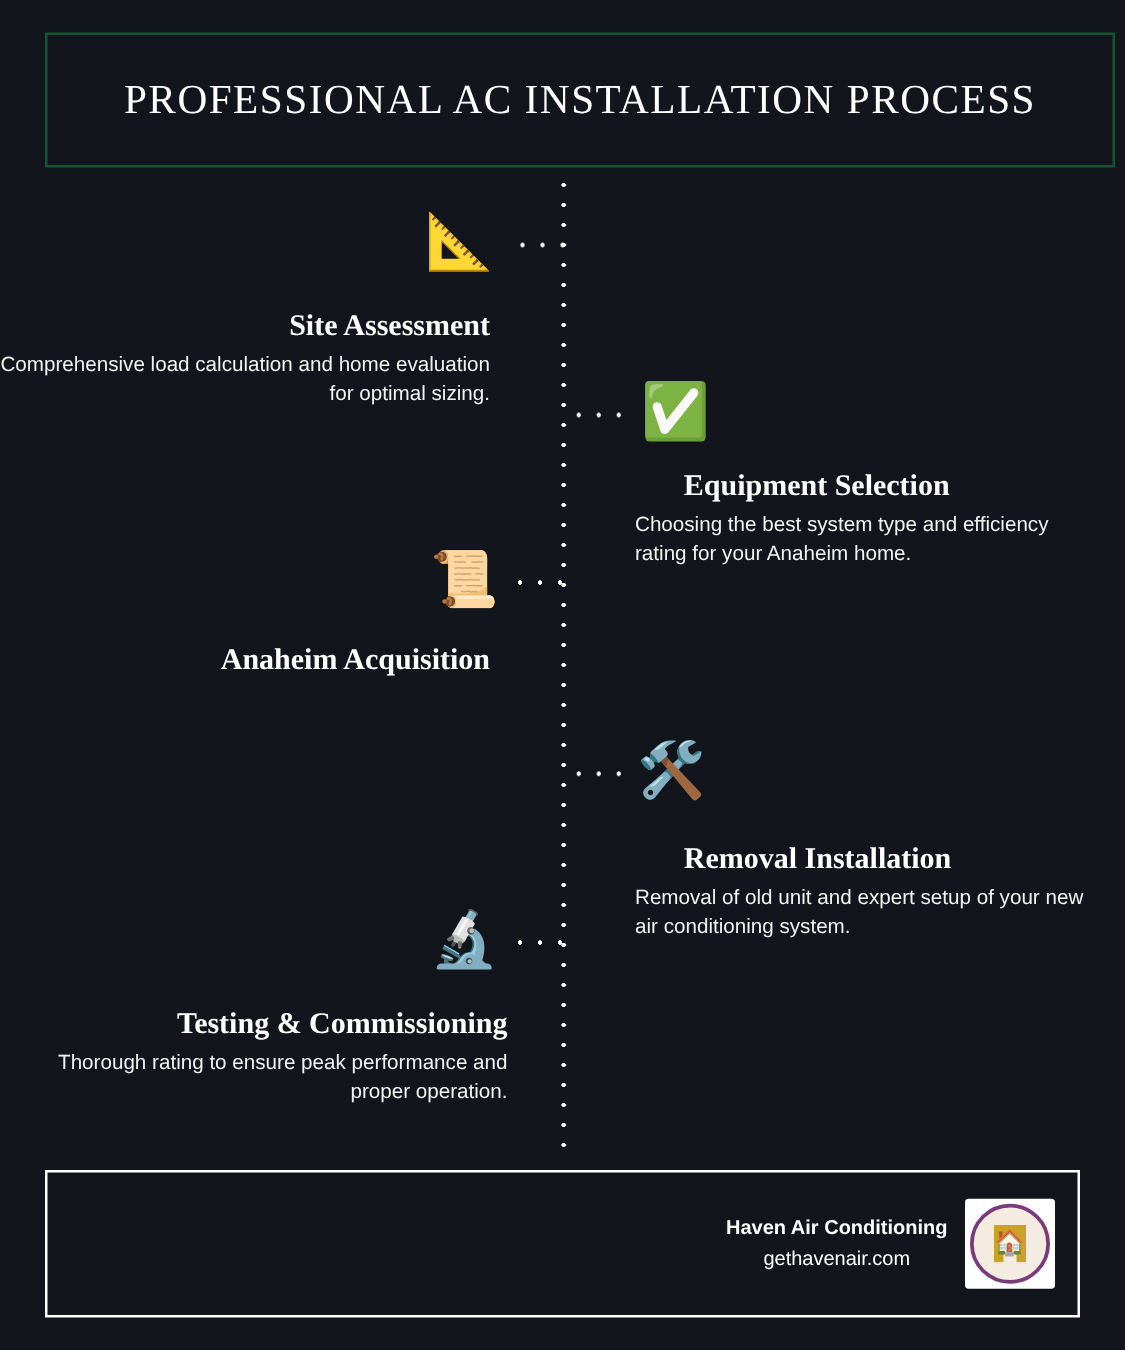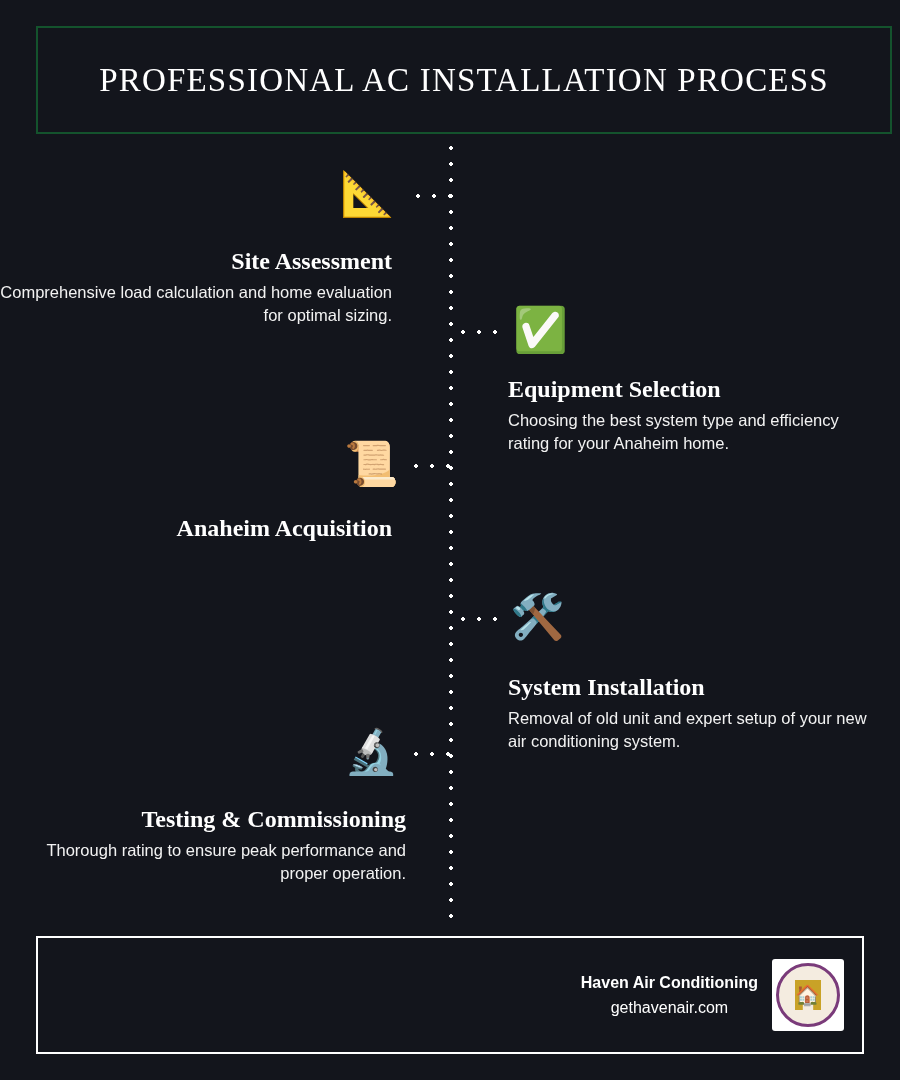--- a/index.html
+++ b/index.html
@@ -75,20 +75,21 @@
     user-select: none;
   }
 
   .step-title {
     font-family: "Liberation Serif", serif;
     font-size: 24px;
     font-weight: 700;
     color: #ffffff;
     margin: 0 0 6px 0;
     white-space: nowrap;
+    padding-left: 39px;
   }
   .step-desc {
     font-family: "Liberation Sans", sans-serif;
     font-size: 16.5px;
     line-height: 1.42;
     color: #f2f2f2;
     margin: 0;
   }
 
   .align-right { text-align: right; }
@@ -197,21 +198,21 @@
   <div class="step" style="left:0; top:515px; width:392px;">
     <div class="align-right" style="width:392px;">
       <p class="step-title">Anaheim Acquisition</p>
     </div>
   </div>
   <div class="step-icon" style="left:344px; top:442px;">📜</div>
   <div class="connector" style="left:408px; top:464px; width:44px;"></div>
 
   <div class="step" style="left:508px; top:674px; width:360px;">
     <div class="align-left" style="width:360px;">
-      <p class="step-title">System Installation</p>
+      <p class="step-title">Removal Installation</p>
       <p class="step-desc">Removal of old unit and expert setup of your new air conditioning system.</p>
     </div>
   </div>
   <div class="step-icon" style="left:510px; top:595px;">🛠️</div>
   <div class="connector" style="left:455px; top:617px; width:50px;"></div>
 
   <div class="step" style="left:0; top:806px; width:406px;">
     <div class="align-right" style="width:406px;">
       <p class="step-title">Testing &amp; Commissioning</p>
       <p class="step-desc">Thorough rating to ensure peak performance and proper operation.</p>

